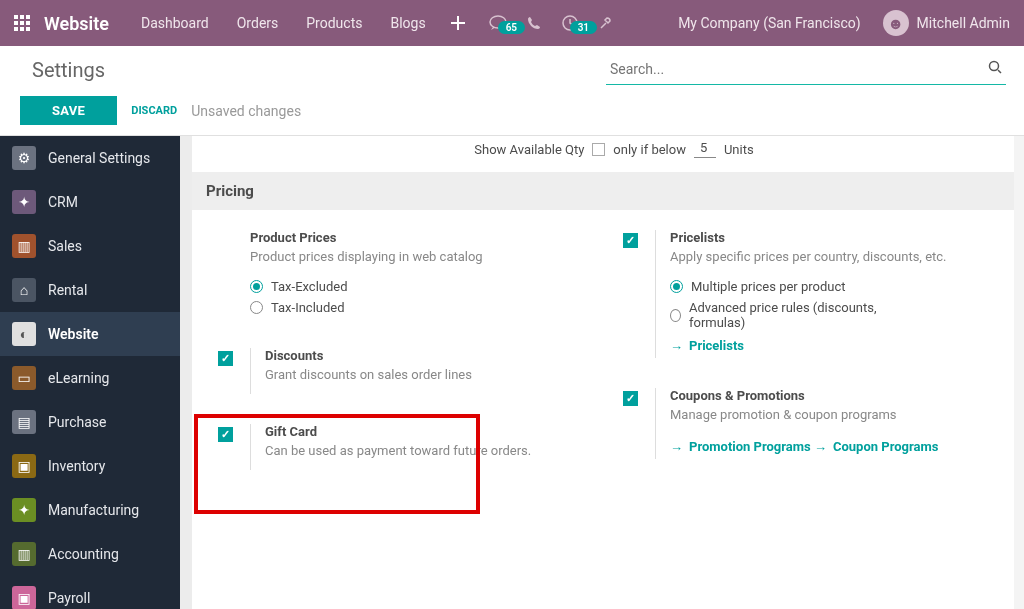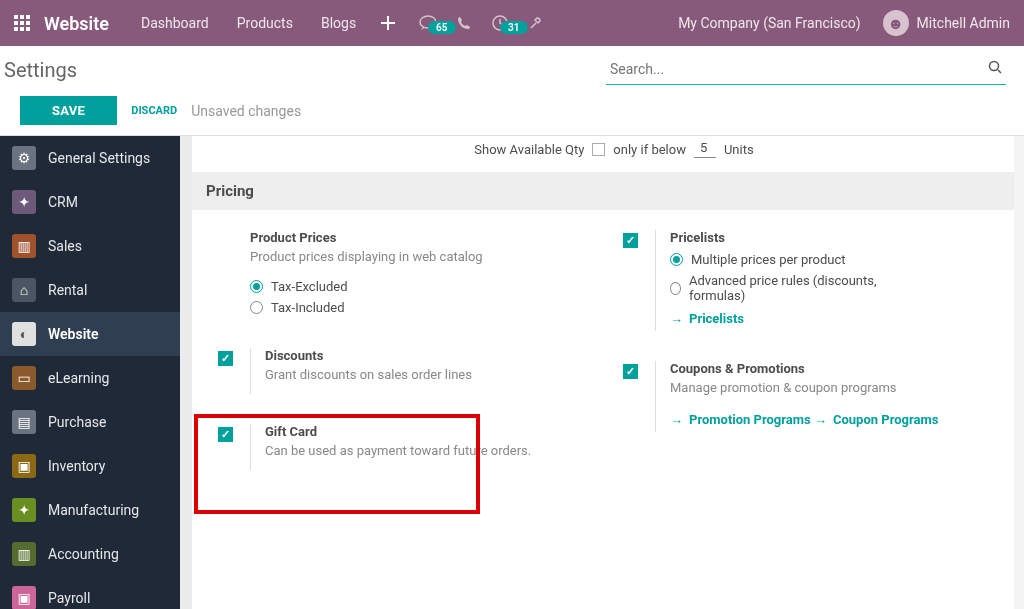--- a/index.html
+++ b/index.html
@@ -11,21 +11,21 @@
 .brand { font-size: 18px; font-weight: 600; padding: 0 18px 0 0; }
 .nav-item { padding: 12px 14px; font-size: 14px; height: 29px; display: flex; align-items: center; color: #f0e6ec; }
 .nav-icons { display: flex; align-items: center; margin-left: 4px; }
 .nav-ico { width: 36px; display: flex; align-items: center; justify-content: center; position: relative; color: #e8d9e3; }
 .badge { position: absolute; top: 6px; left: 18px; background: #00a09d; color: #fff; font-size: 10px; font-weight: 600; padding: 1px 8px; border-radius: 8px; }
 .company { margin-left: auto; padding: 0 16px; color: #f0e6ec; }
 .user { display: flex; align-items: center; padding: 0 14px 0 6px; color: #f0e6ec; gap: 8px; }
 .avatar { width: 26px; height: 26px; border-radius: 50%; background: #d8c2d0; display: inline-flex; align-items: center; justify-content: center; color: #875a7b; font-size: 16px; }
 
 
-.subhead { padding: 12px 4px 6px; }
+.subhead { padding: 12px 32px 6px; }
 .page-title { font-size: 20px; color: #666; font-weight: 400; }
 .searchbox { position: absolute; right: 18px; top: 54px; width: 400px; display: flex; align-items: center; border-bottom: 1px solid #14b8a6; }
 .searchbox input { border: none; outline: none; width: 100%; padding: 7px 4px; font-size: 14px; color: #999; }
 .search-icon { color: #666; font-size: 15px; padding: 0 4px; }
 .actionbar { padding: 8px 20px 10px; display: flex; align-items: center; gap: 14px; }
 .btn-save { background: #00a09d; color: #fff; border: none; padding: 7px 32px; font-weight: 700; font-size: 13px; letter-spacing: .3px; }
 .btn-discard { color: #00a09d; font-weight: 700; font-size: 11px; background: none; border: none; }
 .unsaved { color: #999; font-size: 14px; }
 
 
@@ -79,20 +79,21 @@
         <rect x="0" y="6" width="4" height="4" fill="#fff"></rect>
         <rect x="6" y="6" width="4" height="4" fill="#fff"></rect>
         <rect x="12" y="6" width="4" height="4" fill="#fff"></rect>
         <rect x="0" y="12" width="4" height="4" fill="#fff"></rect>
         <rect x="6" y="12" width="4" height="4" fill="#fff"></rect>
         <rect x="12" y="12" width="4" height="4" fill="#fff"></rect>
       </svg>
   </div>
   <div class="brand">Website</div>
   <div class="nav-item">Dashboard</div>
+  <div class="nav-item">Orders</div>
   <div class="nav-item">Products</div>
   <div class="nav-item">Blogs</div>
   <div class="nav-ico">
       <svg width="14" height="14" viewBox="0 0 14 14">
         <path d="M6 0h2v6h6v2H8v6H6V8H0V6h6z" fill="#fff"></path>
       </svg>
     </div>
   <div class="nav-icons">
     <div class="nav-ico">
       <svg width="18" height="16" viewBox="0 0 18 16">
@@ -245,20 +246,21 @@
             </div>
 
           </div>
 
           <div class="settings-col">
 
             <div class="setting-block">
               <div class="left-check"><span class="chk">✓</span></div>
               <div class="setting-body">
                 <div class="setting-title">Pricelists</div>
+                <div class="setting-desc">Apply specific prices per country, discounts, etc.</div>
                 <div class="radio-row" style="max-width:180px;">
                     <span class="radio sel"></span>
                     <span>Multiple prices per product</span>
                   </div>
                 <div class="radio-row" style="max-width:220px;">
                     <span class="radio"></span>
                     <span>Advanced price rules (discounts, formulas)</span>
                   </div>
                 <div class="link">
                     <span class="arrow">→</span>

